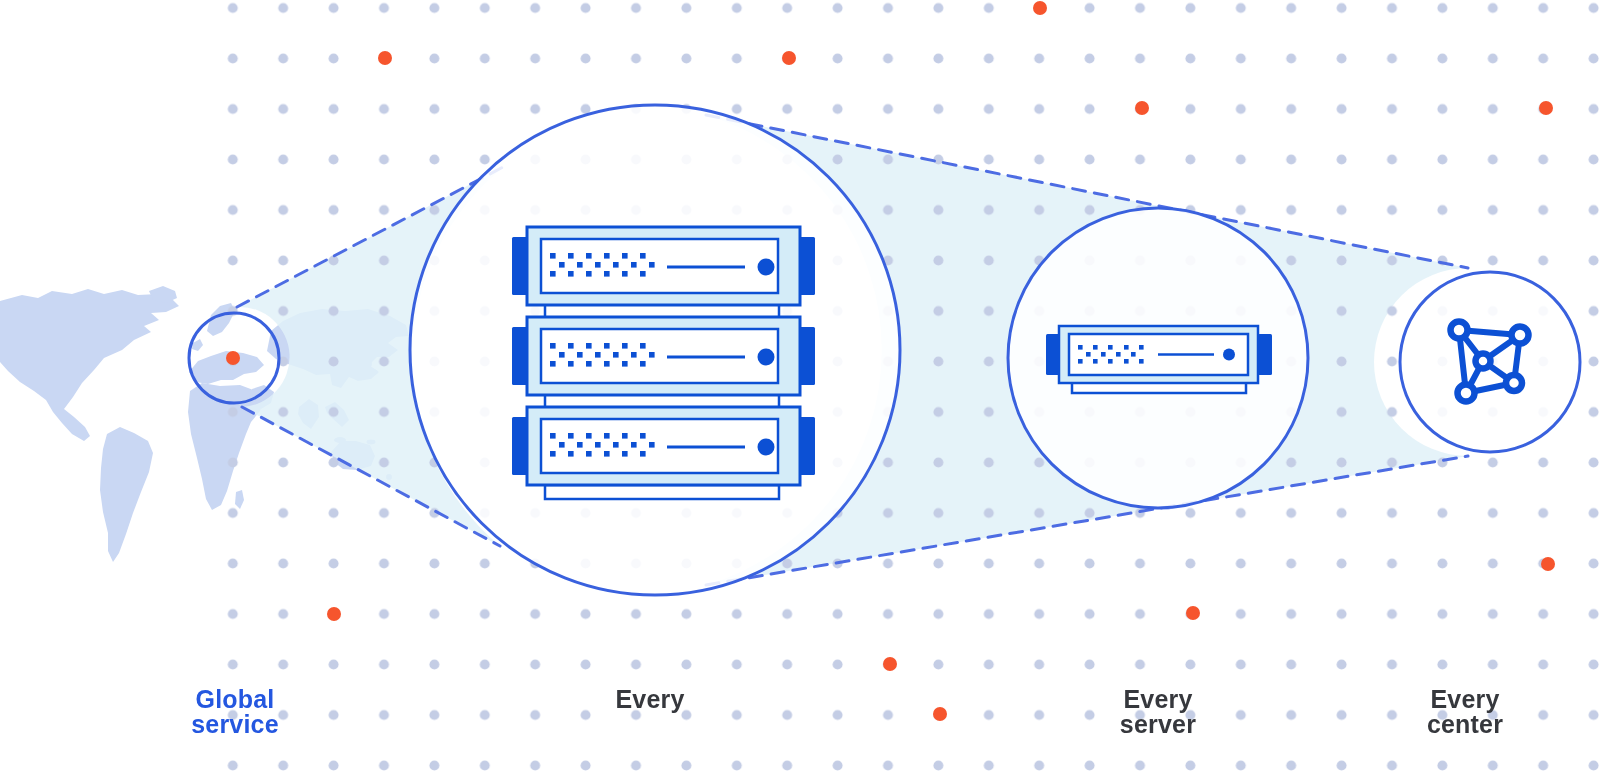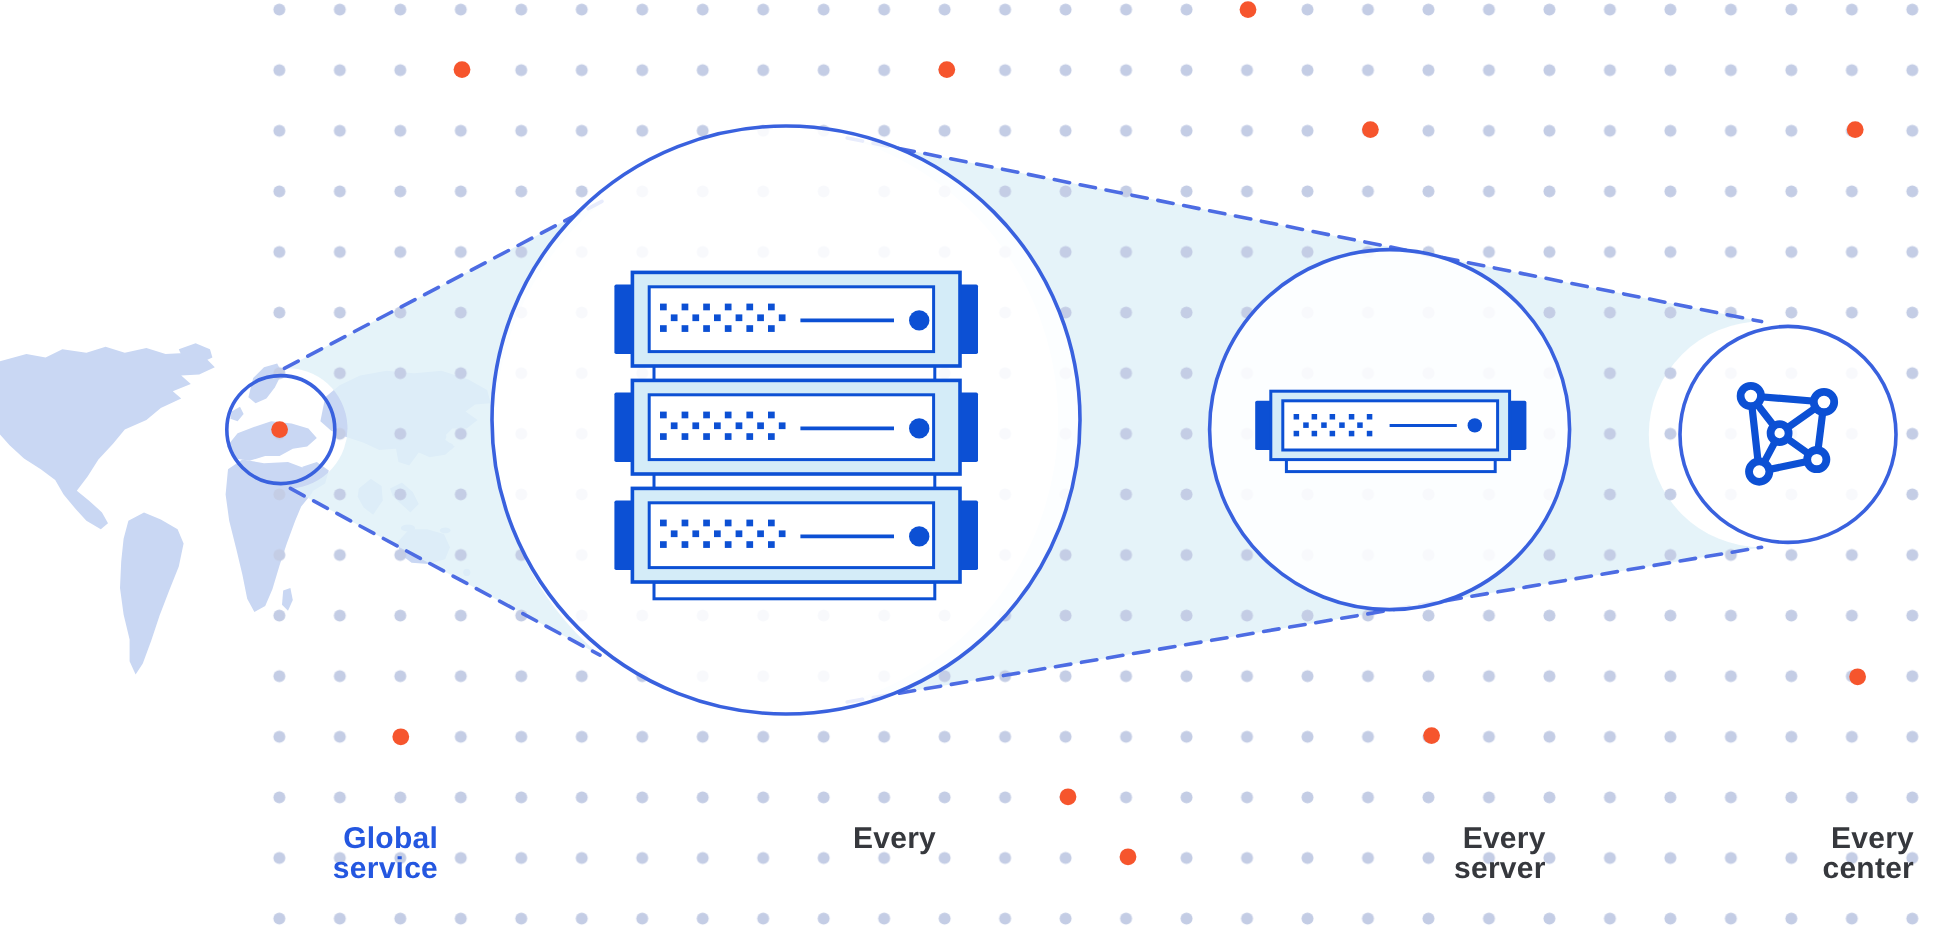--- a/index.html
+++ b/index.html
@@ -17,21 +17,21 @@
   }
   html,body{margin:0;padding:0;}
   body{
     width:1620px;height:782px;position:relative;overflow:hidden;
     background:var(--background);
     font-family:"Liberation Sans","DejaVu Sans",sans-serif;
   }
   .canvas{position:absolute;left:0;top:0;}
   .stage-label{
     position:absolute;top:687px;width:260px;margin-left:-130px;
-    text-align:right;font-weight:700;font-size:25px;line-height:25px;
+    text-align:center;font-weight:700;font-size:25px;line-height:25px;
     color:var(--label_dark);letter-spacing:0.2px;
   }
   .stage-label span{display:block;}
   .stage-label.highlight{color:var(--label_blue);}
 </style>
 </head>
 <body>
 
 <svg class="canvas" width="1620" height="782" viewBox="0 0 1620 782">
   <defs>

